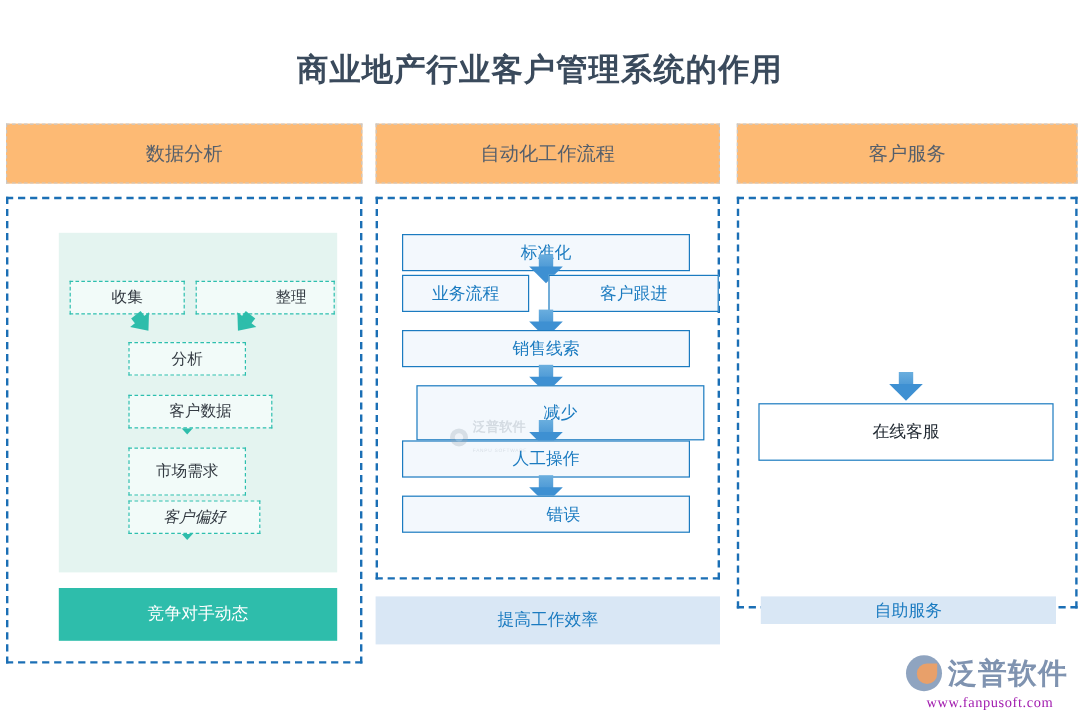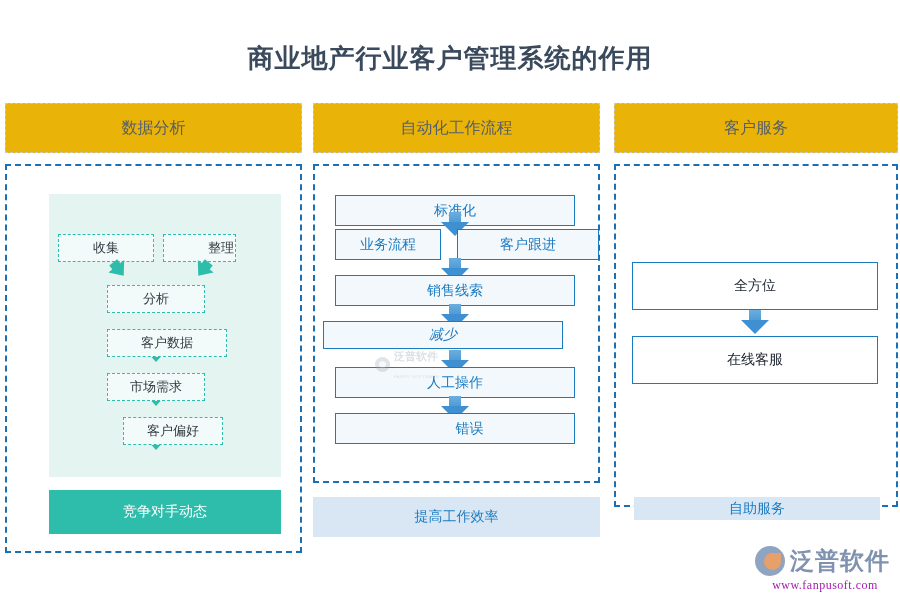--- a/index.html
+++ b/index.html
@@ -34,21 +34,21 @@
   .column {
     position: absolute;
     top: 103px;
   }
   .col-1 { left: 5px;   width: 297px; }
   .col-2 { left: 313px; width: 287px; }
   .col-3 { left: 614px; width: 284px; }
 
   .col-header {
     height: 50px;
-    background: #eab308;
+    background: #fdba74;
     border: 1px dashed #c9c9c9;
     box-sizing: border-box;
     display: flex;
     align-items: center;
     justify-content: center;
     font-family: Liberation Mono, monospace;
     font-size: 16px;
     color: #555f6b;
   }
 
@@ -77,25 +77,25 @@
     background: #f2fbf9;
     box-sizing: border-box;
     display: flex;
     align-items: center;
     justify-content: center;
     font-size: 13px;
     color: #333a42;
     font-family: "Liberation Sans", "DejaVu Sans", sans-serif;
   }
   .tb-collect  { left: 51px;  top: 68px;  width: 96px; height: 28px; }
-  .tb-organize { left: 156px; top: 68px;  width: 73px; height: 28px; padding-left: 43px; }
+  .tb-organize { left: 156px; top: 68px;  width: 116px; height: 28px; padding-left: 43px; }
   .tb-analyze  { left: 100px; top: 119px; width: 98px; height: 28px; }
   .tb-custdata { left: 100px; top: 163px; width: 120px; height: 28px; }
-  .tb-market   { left: 100px; top: 207px; width: 98px; height: 28px; }
-  .tb-pref     { left: 116px; top: 251px; width: 100px; height: 28px; }
+  .tb-market   { left: 100px; top: 207px; width: 98px; height: 40px; }
+  .tb-pref     { left: 100px; top: 251px; width: 110px; height: 28px; font-style: italic; }
 
   .teal-btn {
     position: absolute;
     left: 42px;
     top: 324px;
     width: 232px;
     height: 44px;
     background: #2ebdab;
     display: flex;
     align-items: center;
@@ -151,21 +151,21 @@
     display: flex;
     align-items: center;
     justify-content: center;
     font-size: 14px;
     color: #1b7bc0;
   }
   .bb-standard { left: 20px;  top: 17px;  width: 240px; height: 31px; margin-top: 12px; }
   .bb-process  { left: 20px;  top: 63px;  width: 106px; height: 31px; }
   .bb-follow   { left: 142px; top: 63px;  width: 142px; height: 31px; }
   .bb-leads    { left: 20px;  top: 109px; width: 240px; height: 31px; }
-  .bb-reduce   { left: 8px;  top: 155px; width: 240px; height: 28px; font-style: italic; }
+  .bb-reduce   { left: 32px;  top: 155px; width: 240px; height: 46px; }
   .bb-manual   { left: 20px;  top: 201px; width: 240px; height: 31px; }
   .bb-error    { left: 20px;  top: 247px; width: 240px; height: 31px; padding-left: 29px; }
 
   .white-box {
     position: absolute;
     border: 1px solid #1b7bc0;
     background: #ffffff;
     box-sizing: border-box;
     display: flex;
     align-items: center;
@@ -373,21 +373,20 @@
       </div>
 
     <div class="blue-box bb-error">错误</div>
   </div>
 </div>
 
 <div class="column col-3">
   <div class="col-header">客户服务</div>
 
   <div class="col-body">
-    <div class="white-box wb-allround">全方位</div>
     <div class="arrow-blue ab-c3">
         <span class="stem"></span>
         <span class="head"></span>
       </div>
     <div class="white-box wb-service">在线客服</div>
   </div>
 </div>
 
 <div class="col-footer footer-2">提高工作效率</div>
 <div class="col-footer footer-3">自助服务</div>

